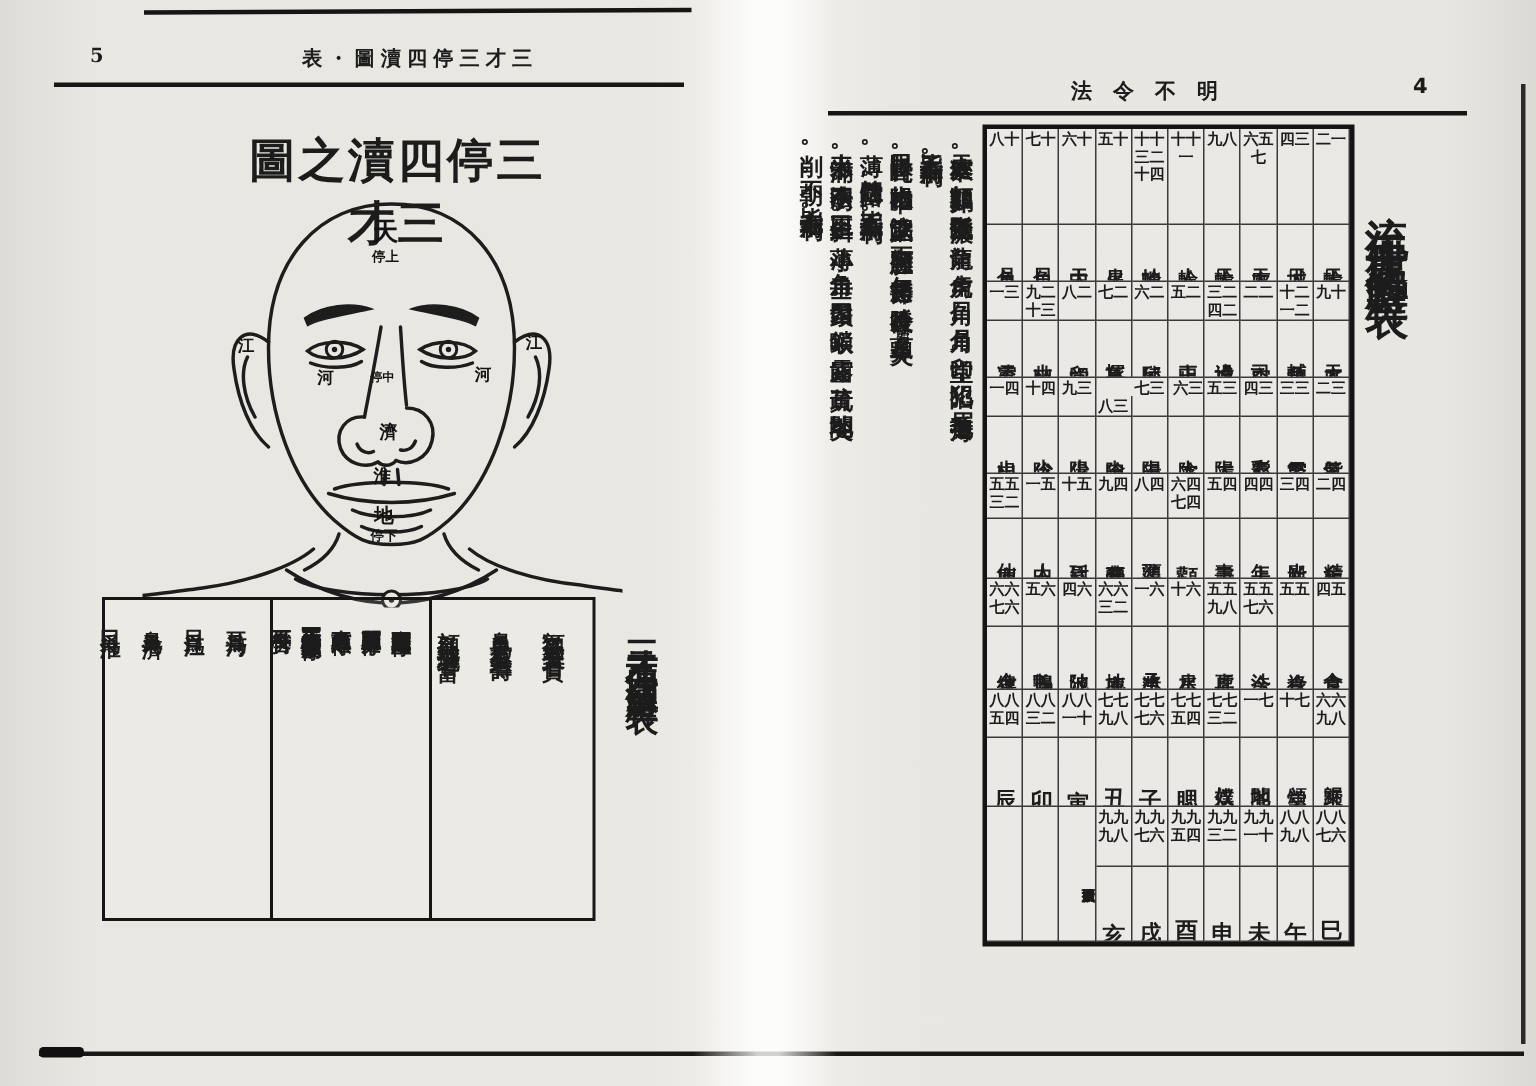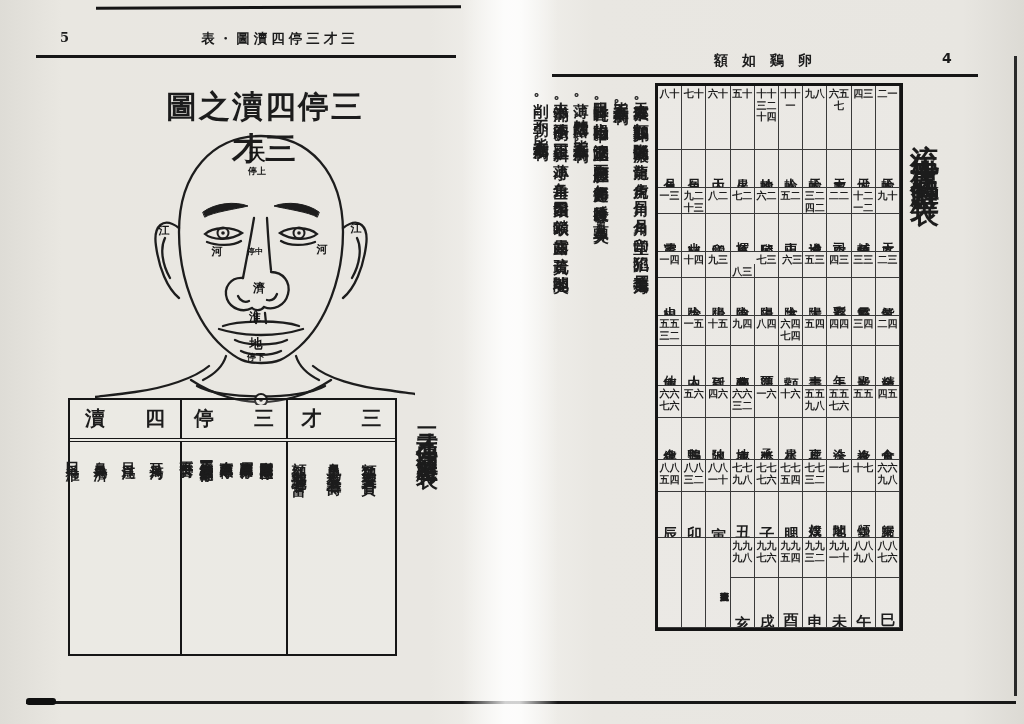--- a/index.html
+++ b/index.html
@@ -142,25 +142,20 @@
       <text x="122" y="135" font-size="11">河</text>
       <text x="227" y="133" font-size="11">河</text>
       <text x="160" y="134" font-size="8">停中</text>
       <text x="164" y="172" font-size="12">濟</text>
       <text x="160" y="201" font-size="12">淮</text>
       <text x="161" y="228" font-size="13">地</text>
       <text x="161" y="240" font-size="9">停下</text>
     </svg>
 
     <div class="abs" id="ltable">
-      <div id="lt-header">
-        <div class="lth lth1">瀆　　四</div>
-        <div class="lth lth2">停　　三</div>
-        <div class="lth lth3">才　　三</div>
-      </div>
       <div id="lt-body">
         <div class="lt-cell lt-c1" id="lt-sidu">
             <div>耳爲河</div>
             <div>目爲江</div>
             <div>鼻爲濟</div>
             <div>口爲淮</div>
           </div>
         <div class="lt-cell lt-c2" id="lt-santing">
             <div>自髮際至眉間是上停</div>
             <div>自眉間至鼻是中停</div>
@@ -173,21 +168,21 @@
             <div>鼻爲人有人者壽</div>
             <div>頦爲地有地者富</div>
           </div>
       </div>
     </div>
 
     <div class="abs vert" id="lp-sidetitle">三才三停四瀆解釋表</div>
   </div>
 
   <div>
-    <div class="abs" id="rp-runhead">額如鷄卵</div>
+    <div class="abs" id="rp-runhead">法令不明</div>
     <div class="abs" id="rp-pagenum">4</div>
     <div class="abs" id="rp-rule"></div>
 
     <div class="abs" id="anno">
         <div class="anno-col">天庭窄狹。額如鷄卵。髮際低濃。龍角。虎角。日角。月角。印堂。犯陷。眉毛黃薄。</div>
         <div class="anno-col">皆主三十前不利。</div>
         <div class="anno-col">眼目昏眊。山根陷窄。淚堂深陷。兩顴臃腫。年壽起節。反吟復吟。<span class="anno-note">即左右偏</span>鼻頭尖</div>
         <div class="anno-col">薄。灶門昂露。皆主五十前不利。</div>
         <div class="anno-col">人中平滿。法令不明。正口歪斜。薄小。角垂。鬚困口。鎖喉。齒露。疏黃。地閣尖</div>
         <div class="anno-col">削。不朝。皆主七十前不利。</div>

